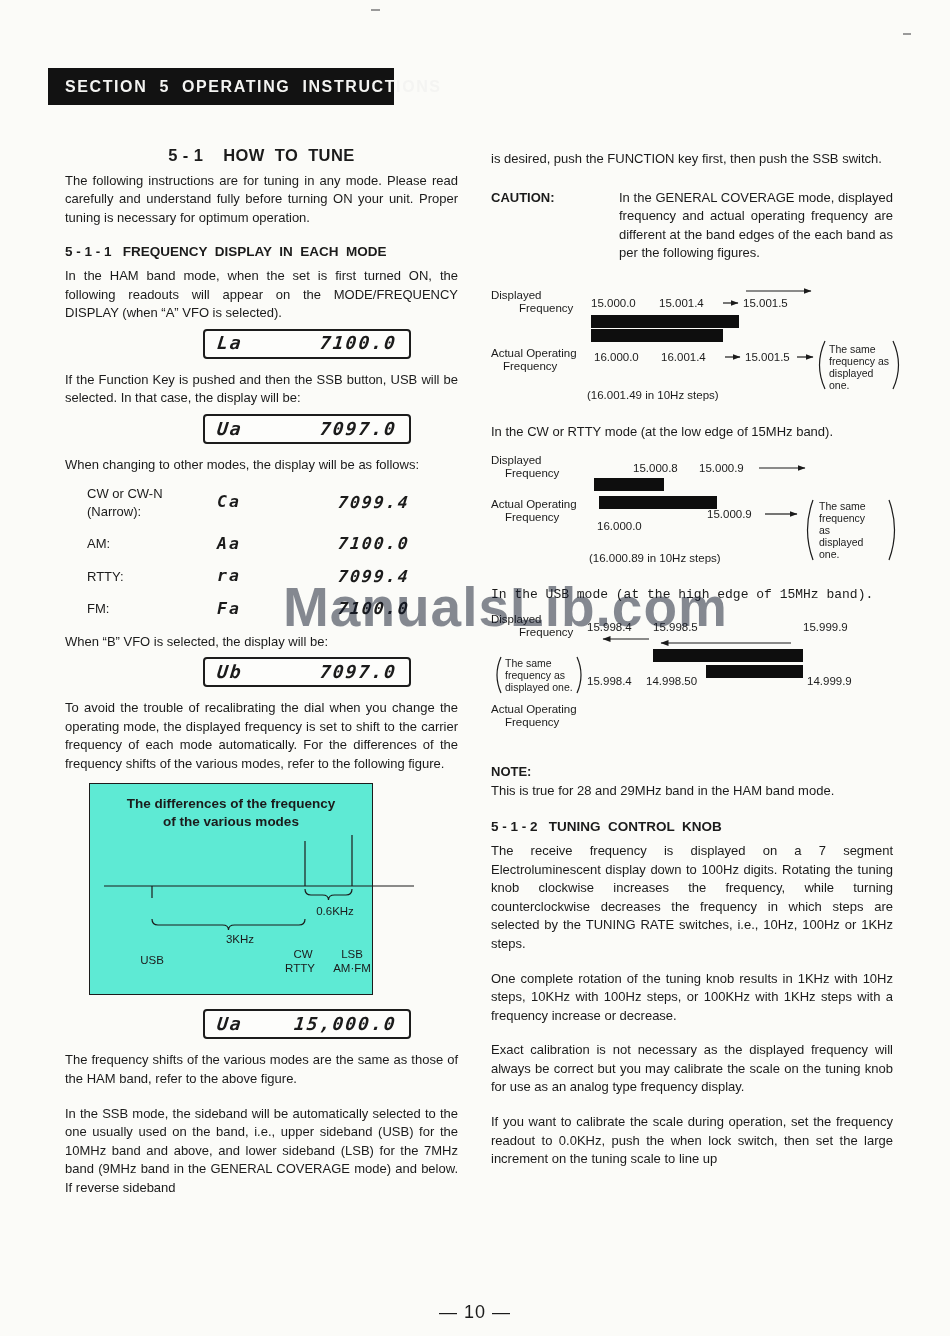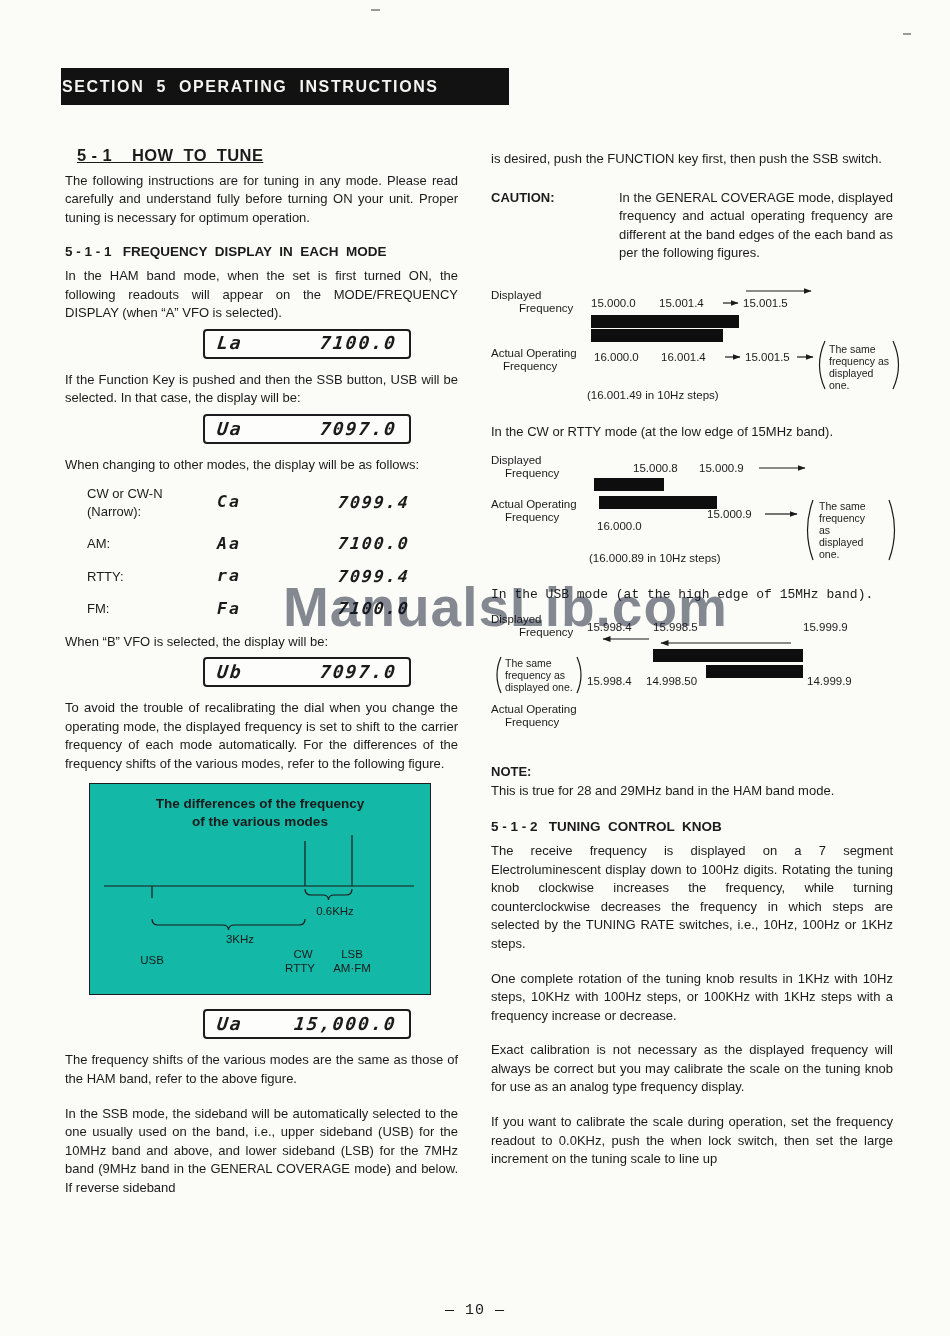--- a/index.html
+++ b/index.html
@@ -5,51 +5,51 @@
   * { margin:0; padding:0; box-sizing:border-box; }
   html,body { width:950px; height:1336px; overflow:hidden; }
   body {
     position:relative;
     background:#fbfbf8;
     font-family:"Liberation Sans", sans-serif;
     color:#1b1b1b;
   }
   .reg-mark { position:absolute; background:#9a9a9a; }
   .secbar {
-    position:absolute; left:61px; top:68px; width:448px; height:37px;
+    position:absolute; left:48px; top:68px; width:346px; height:37px;
     background:#121212; color:#f4f4f2;
     font-weight:bold; font-size:16px; letter-spacing:1.6px;
-    line-height:37px; padding-left:1px; white-space:pre;
+    line-height:37px; padding-left:17px; white-space:pre;
   }
   .col { position:absolute; font-size:13px; line-height:18.6px; text-align:justify; }
   .col-left  { left:65px;  top:146px; width:393px; }
   .col-right { left:491px; top:150px; width:402px; }
-  h1.sec { font-size:16.5px; letter-spacing:.4px; margin:0 12px 7px; white-space:pre; text-align:left;text-decoration:underline; }
+  h1.sec { font-size:16.5px; letter-spacing:.4px; margin:0 4px 7px; white-space:pre; text-align:center; }
   h2.sub { font-size:13.5px; margin:14px 0 5px; white-space:pre; text-align:left; }
   p { margin:0 0 16px; }
   p.tight { margin-bottom:6px; }
   .disp-box {
     border:2px solid #1c1c1c; border-radius:4px;
     width:208px; height:30px; margin:2px 0 12px 138px;
     display:flex; align-items:center; justify-content:space-between;
     padding:0 12px; background:#fdfdfb;
   }
   .seg {
     font-family:"DejaVu Sans Mono", monospace;
     font-style:italic; font-weight:bold; font-size:18px;
     letter-spacing:2px; transform:skewX(-6deg); white-space:pre;
   }
   .seg-sm { font-size:16.5px; }
   .mode-row { display:flex; align-items:center; margin:0 0 13px; padding-left:22px; text-align:left; }
   .mode-label { width:130px; font-size:13px; }
   .mode-mode  { width:58px; }
   .mode-freq  { width:135px; text-align:right; display:flex; justify-content:flex-end; }
   .figure {
-    border:1.5px solid #1c1c1c; width:342px; height:212px;
-    margin:4px 0 14px 24px; padding-top:11px; background:#14b8a6;
+    border:1.5px solid #1c1c1c; width:284px; height:212px;
+    margin:4px 0 14px 24px; padding-top:11px; background:#5eead4;
   }
   .fig-title { text-align:center; font-weight:bold; font-size:13.5px; line-height:18px; }
   .caution { display:flex; margin:0 0 22px; text-align:left;gap:40px; }
   .caution-label { font-weight:bold; width:88px; flex:none; }
   .caution-body { flex:1; text-align:justify; }
   .noteblk { display:flex; margin:34px 0 18px; text-align:left;flex-direction:column; }
   .note-label { font-weight:bold; width:58px; flex:none; }
   .note-body { flex:1; text-align:justify; }
   .diag { margin:0 0 18px; }
   .diag svg { display:block; overflow:visible; }
@@ -57,21 +57,21 @@
   .svs { font-size:10.5px; fill:#1b1b1b; font-family:"Liberation Sans",sans-serif; }
   .ln  { stroke:#1b1b1b; stroke-width:1.2; fill:none; }
   .bar { fill:#0e0e0e; }
   .watermark {
     position:absolute; left:283px; top:575px;
     font-size:55px; font-weight:bold; letter-spacing:1px;
     color:#0f172a; opacity:.5; white-space:pre;
   }
   .pagenum {
     position:absolute; left:0; right:0; top:1302px;
-    text-align:center; font-size:15px; letter-spacing:1px;font-family:Liberation Mono, monospace;
+    text-align:center; font-size:18px; letter-spacing:1px;
   }
 </style>
 </head>
 <body>
 
 <svg width="0" height="0" style="position:absolute">
   <defs>
     <marker id="arrw" markerWidth="9" markerHeight="8" refX="7.5" refY="3" orient="auto" markerUnits="userSpaceOnUse">
       <path d="M0,0 L8,3 L0,6 z" fill="#1b1b1b"></path>
     </marker>

